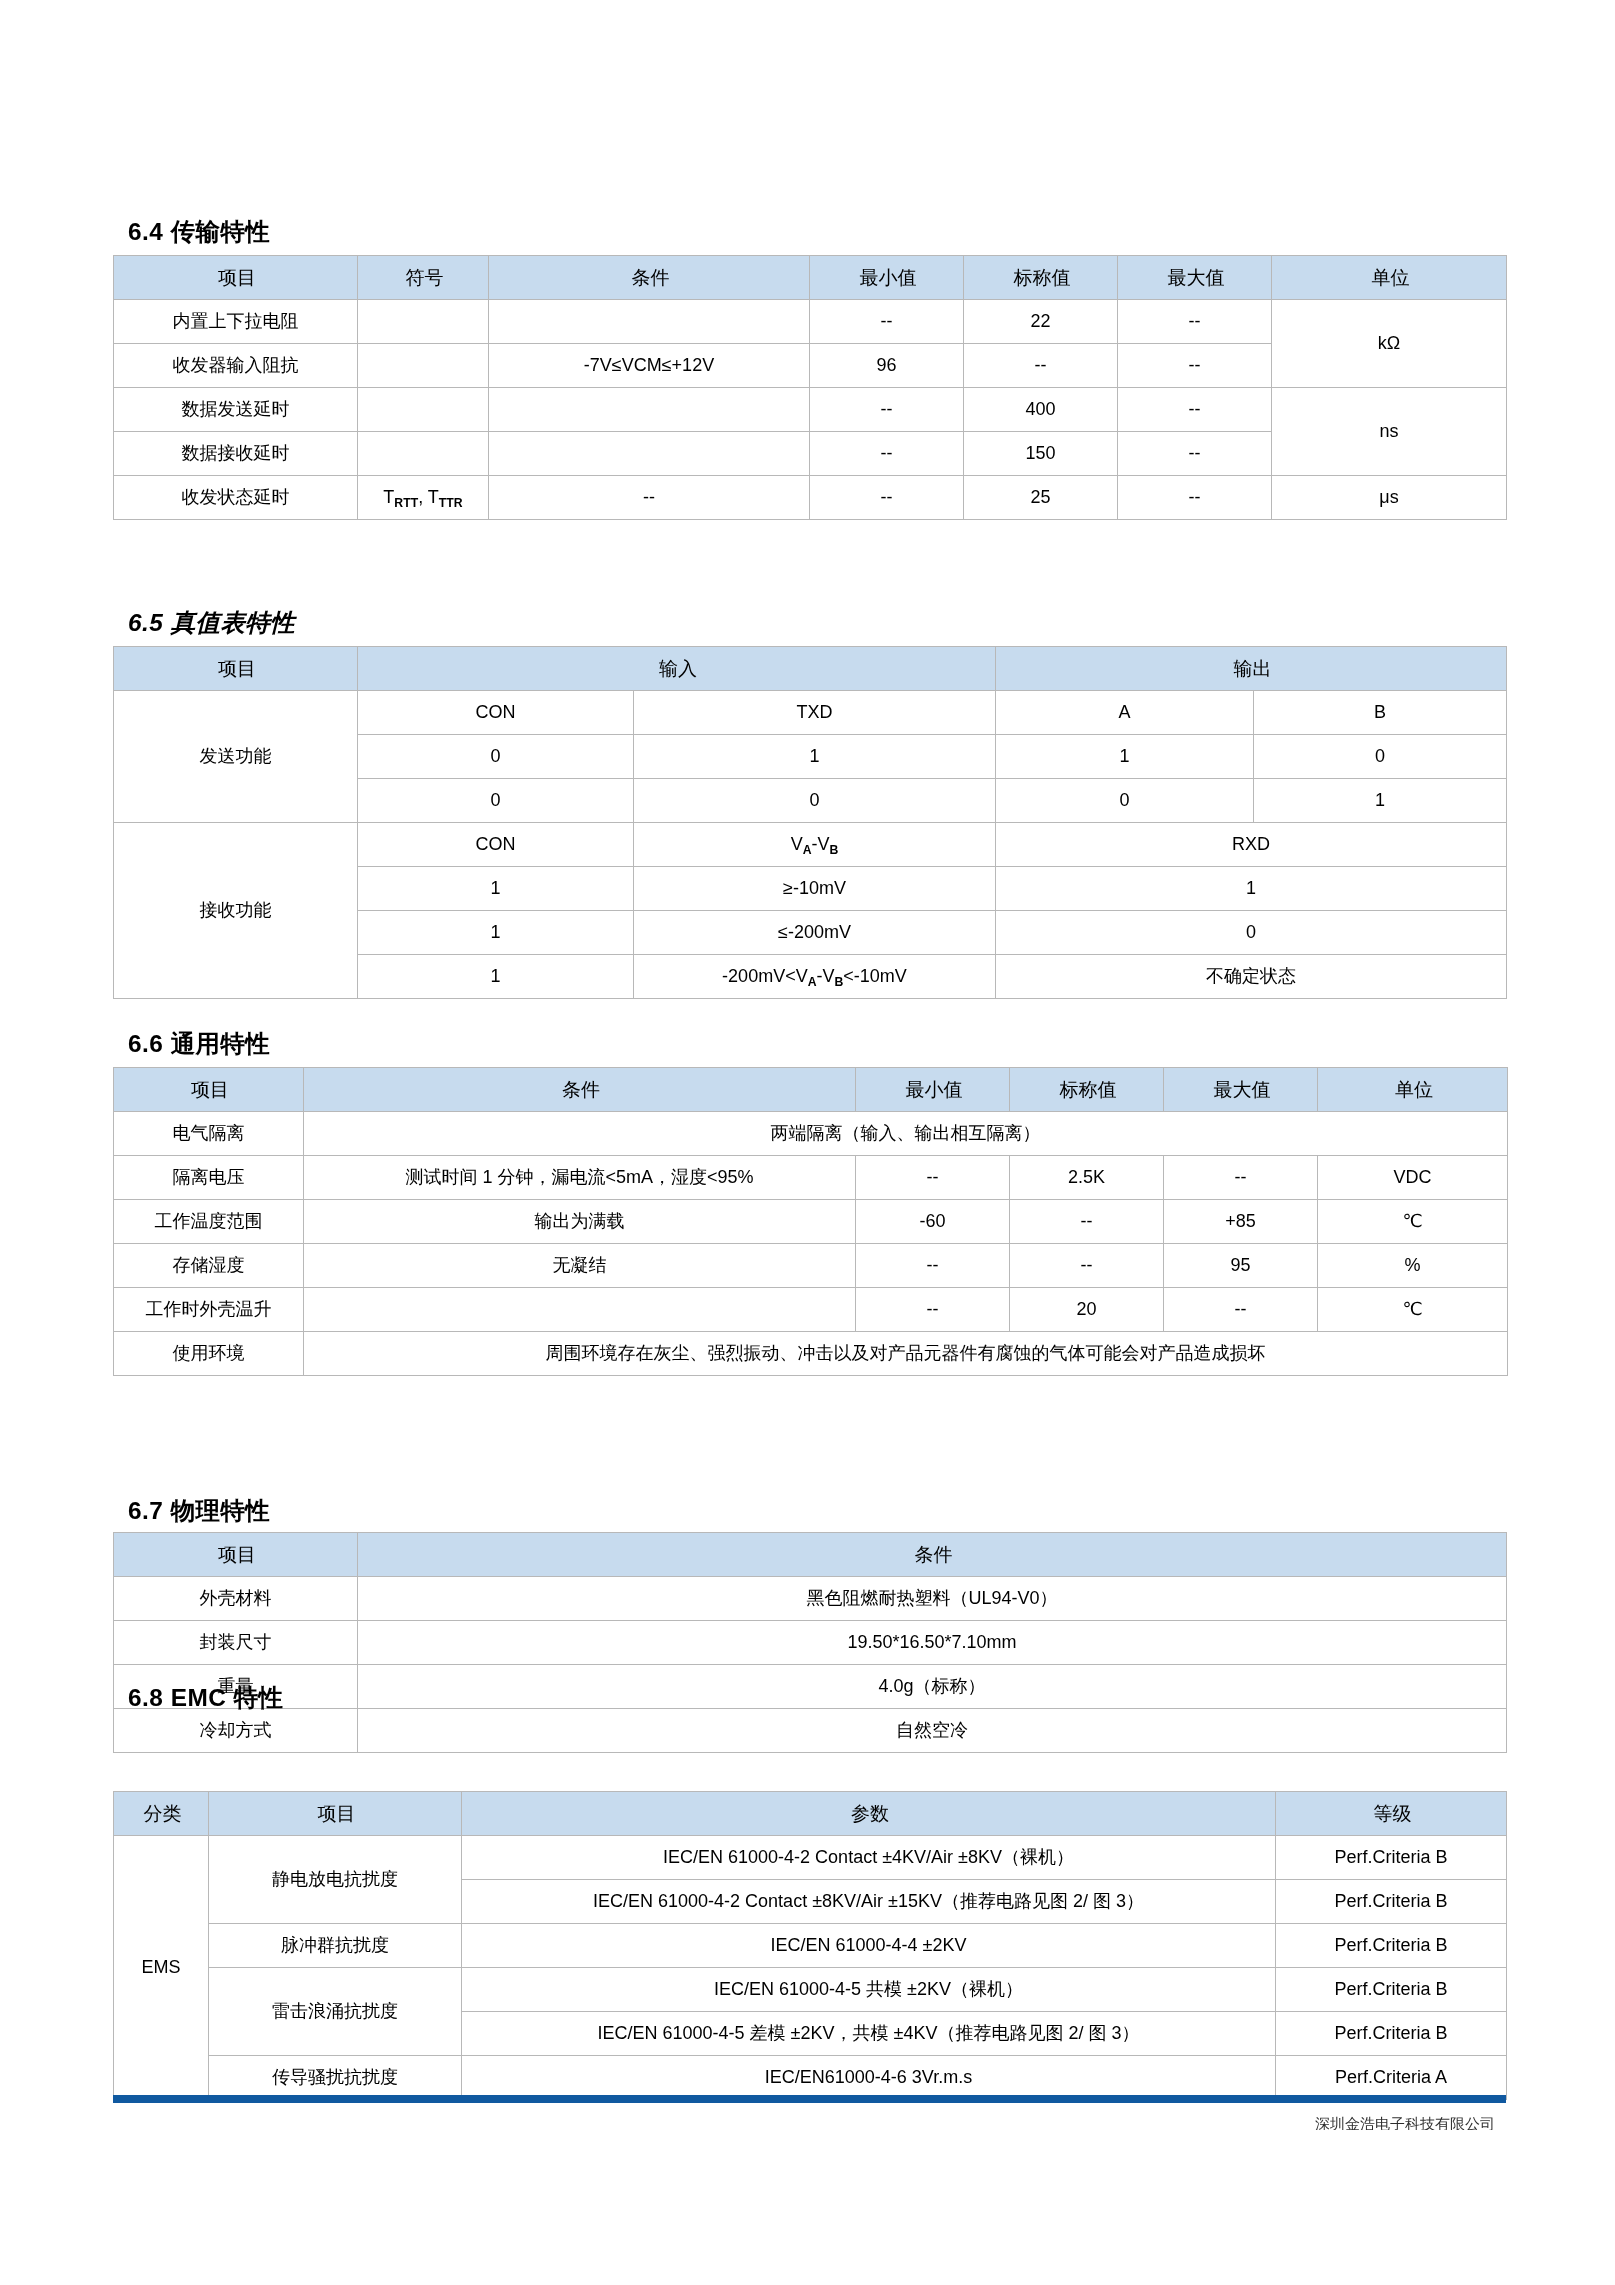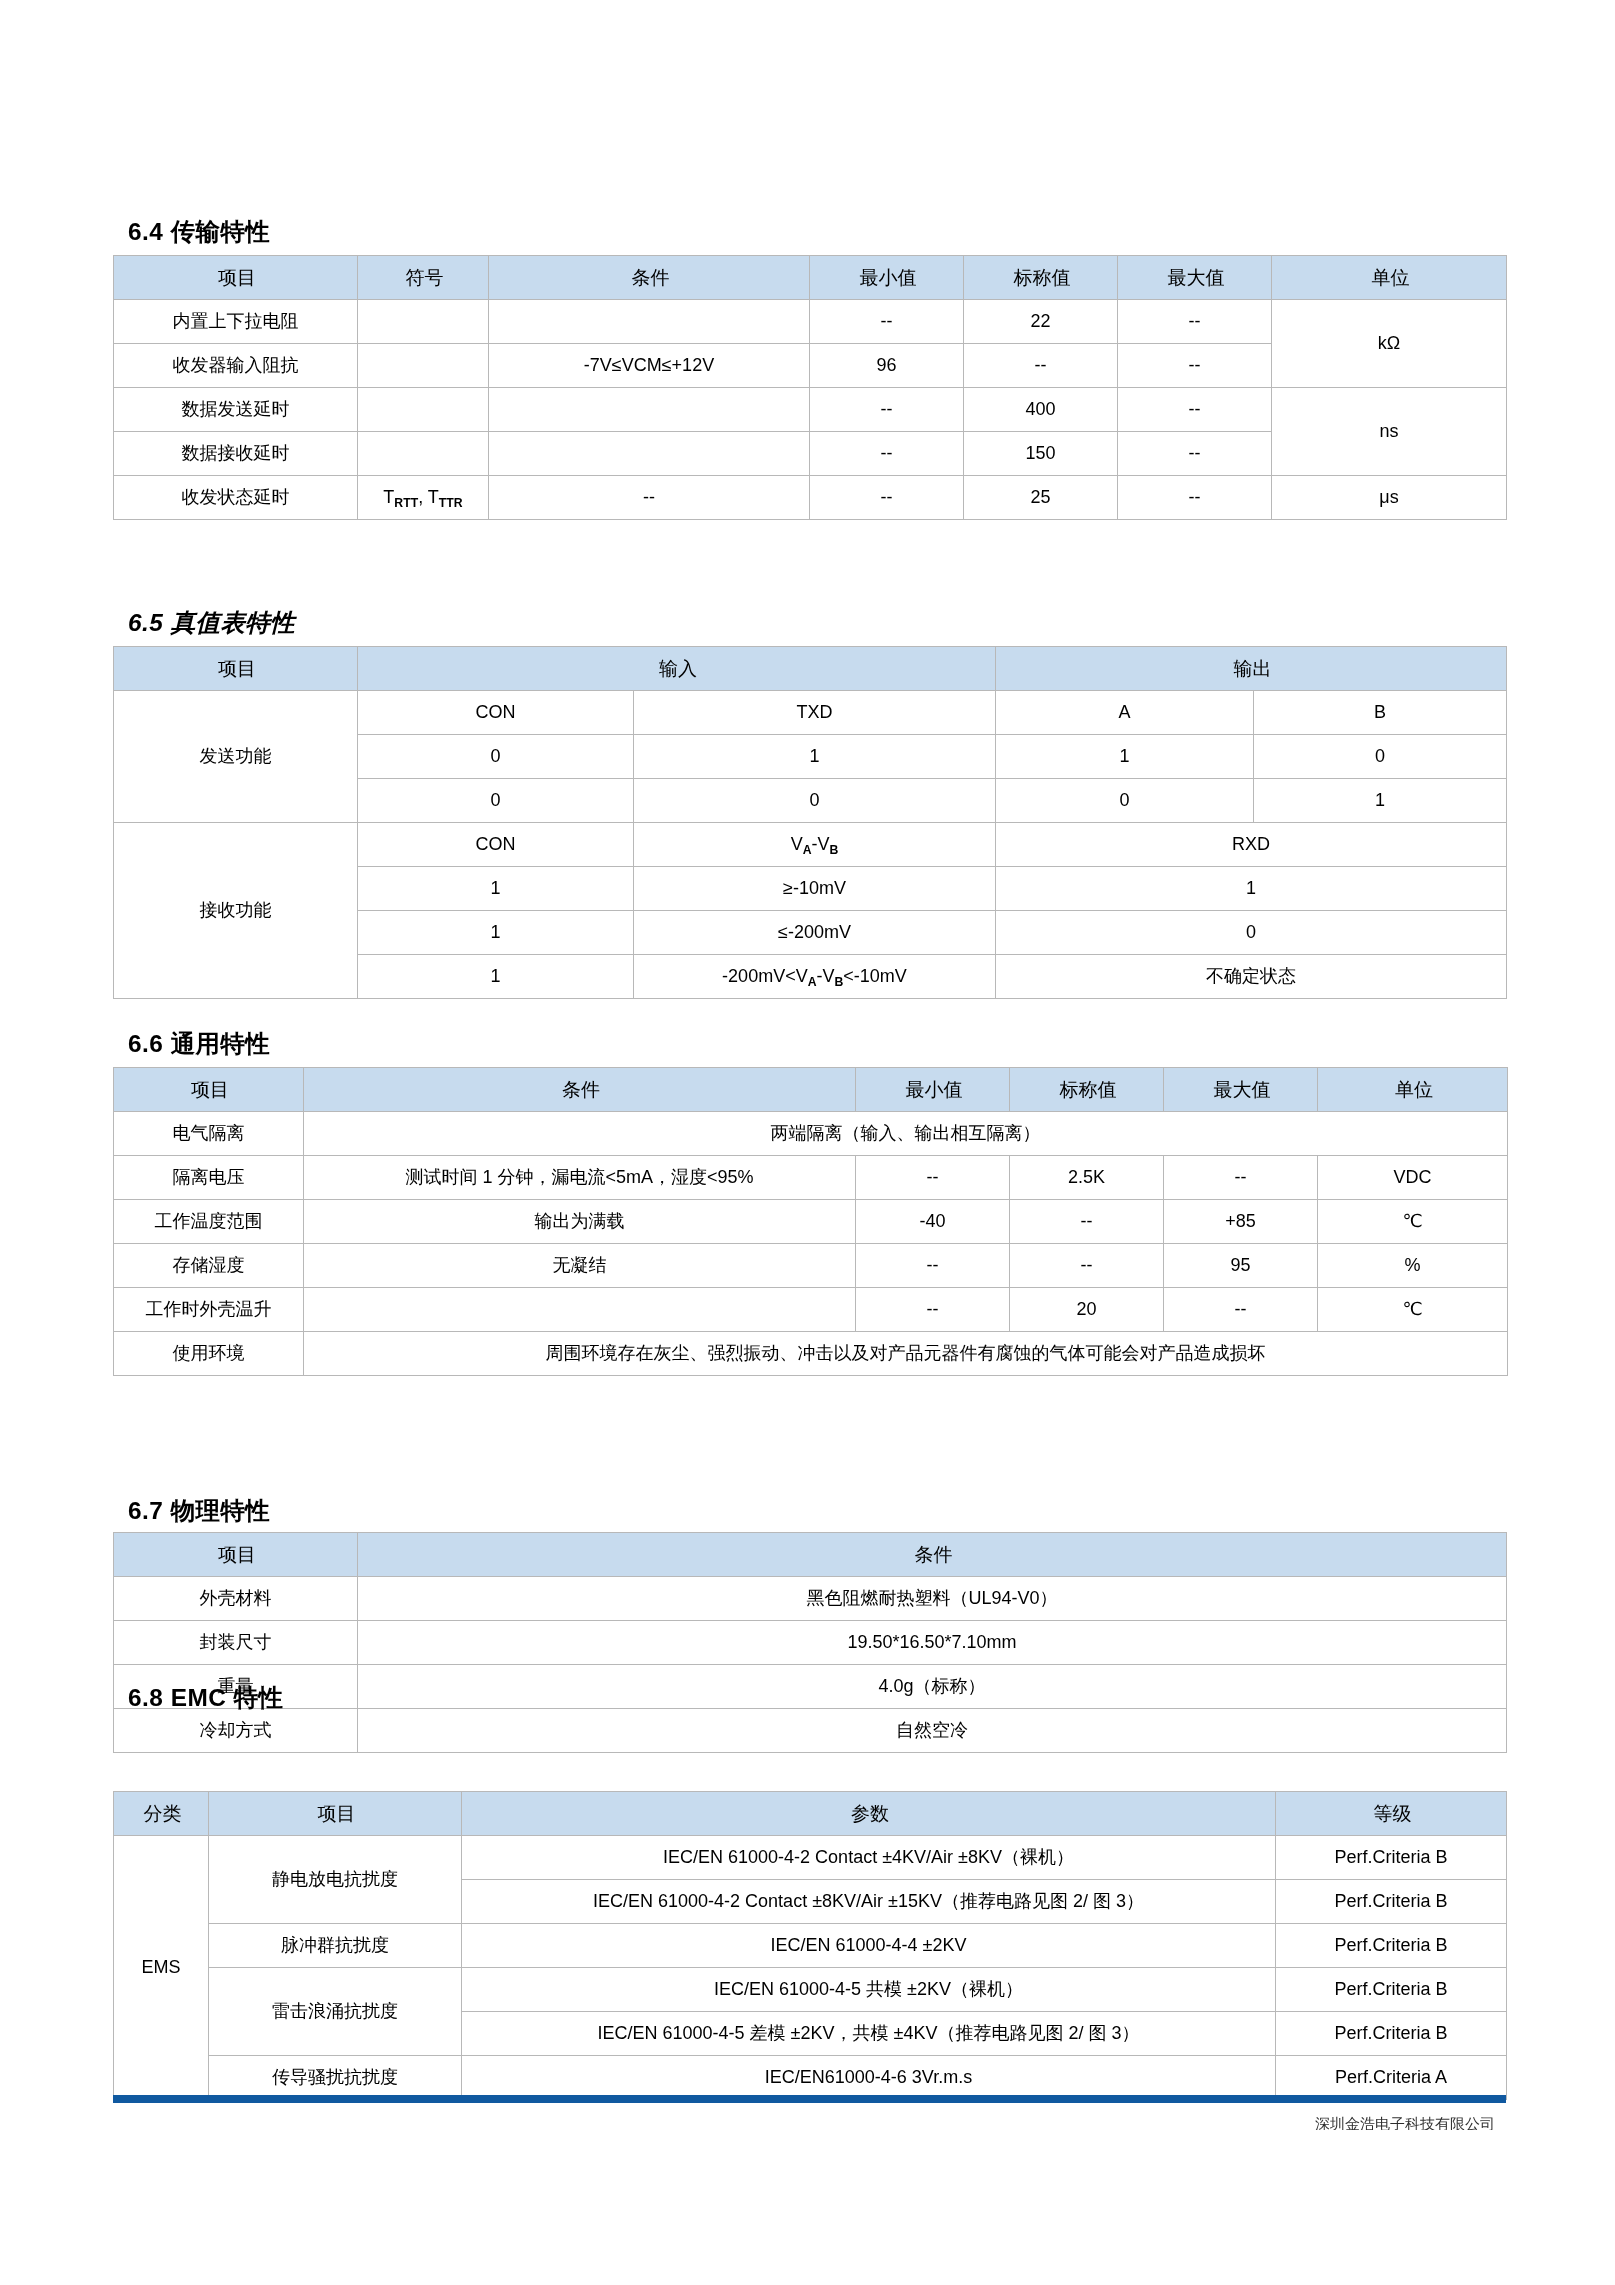--- a/index.html
+++ b/index.html
@@ -282,21 +282,21 @@
             <td>隔离电压</td>
             <td>测试时间 1 分钟，漏电流&lt;5mA，湿度&lt;95%</td>
             <td>--</td>
             <td>2.5K</td>
             <td>--</td>
             <td>VDC</td>
           </tr>
           <tr>
             <td>工作温度范围</td>
             <td>输出为满载</td>
-            <td>-40</td>
+            <td>-60</td>
             <td>--</td>
             <td>+85</td>
             <td>℃</td>
           </tr>
           <tr>
             <td>存储湿度</td>
             <td>无凝结</td>
             <td>--</td>
             <td>--</td>
             <td>95</td>

